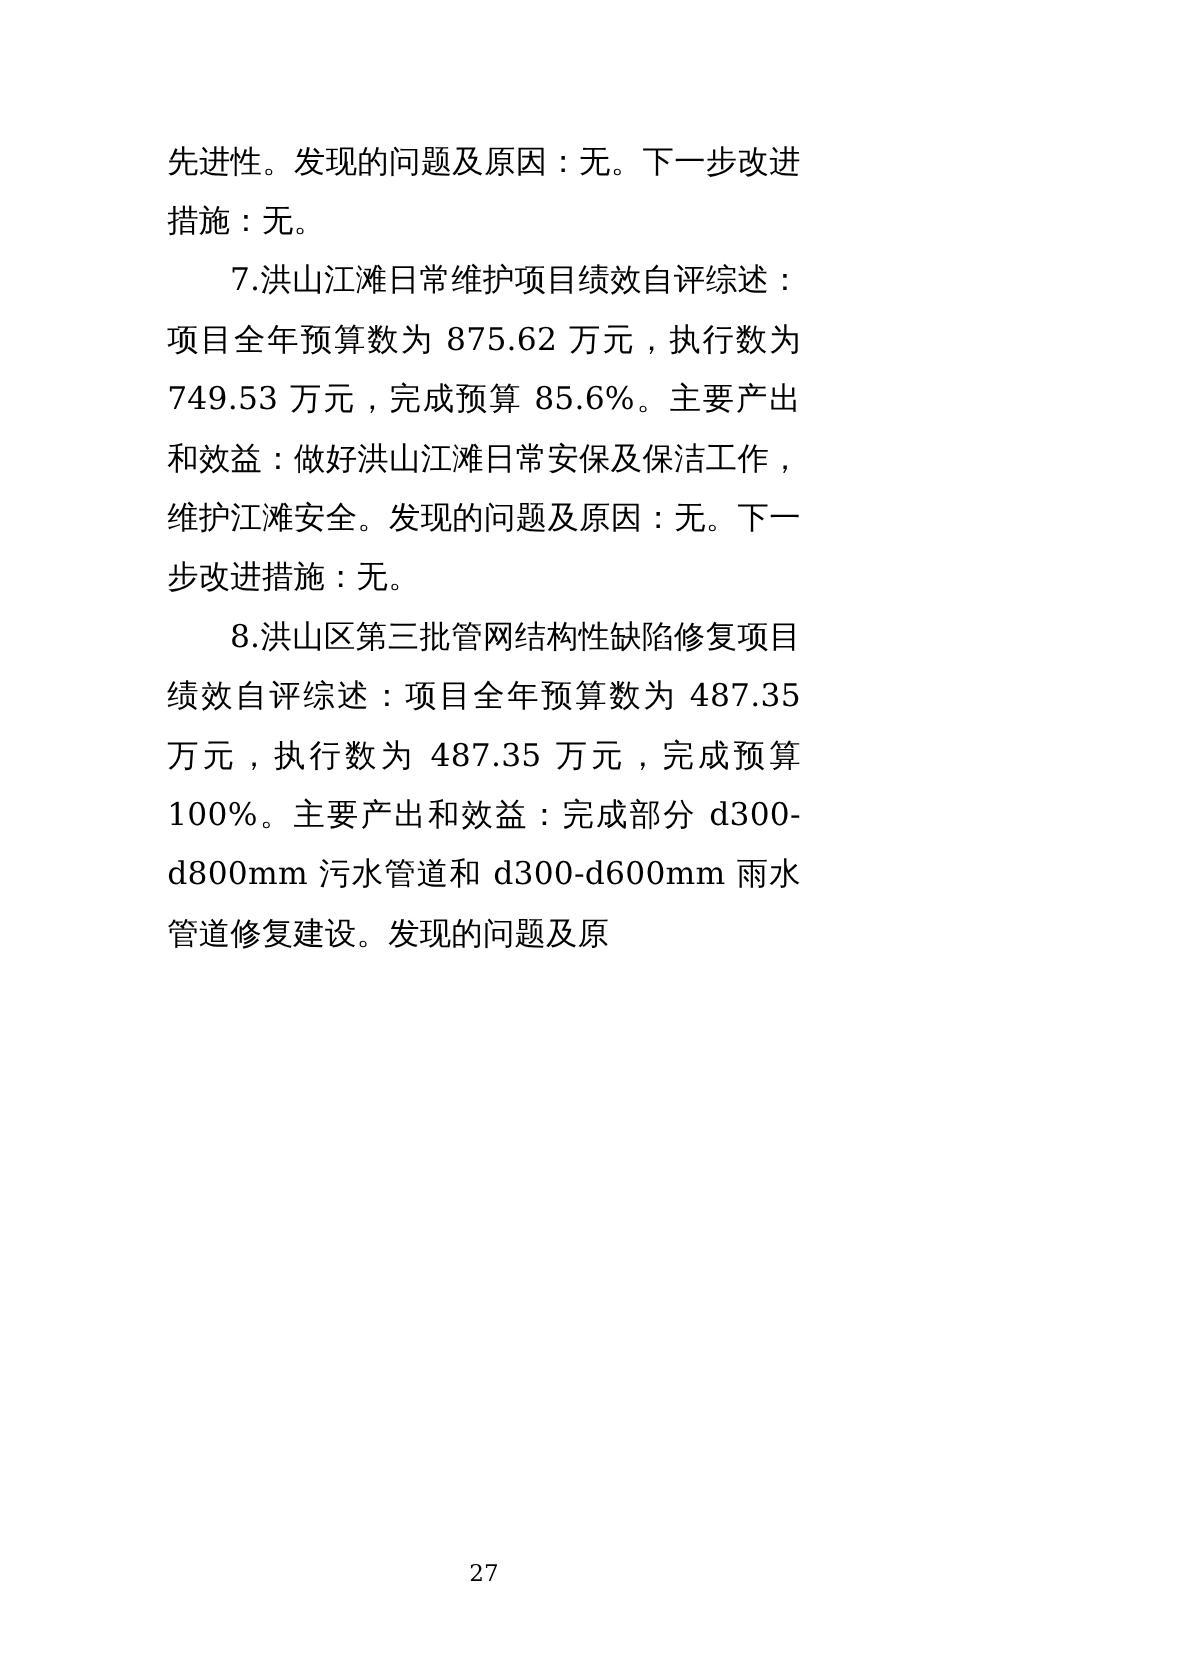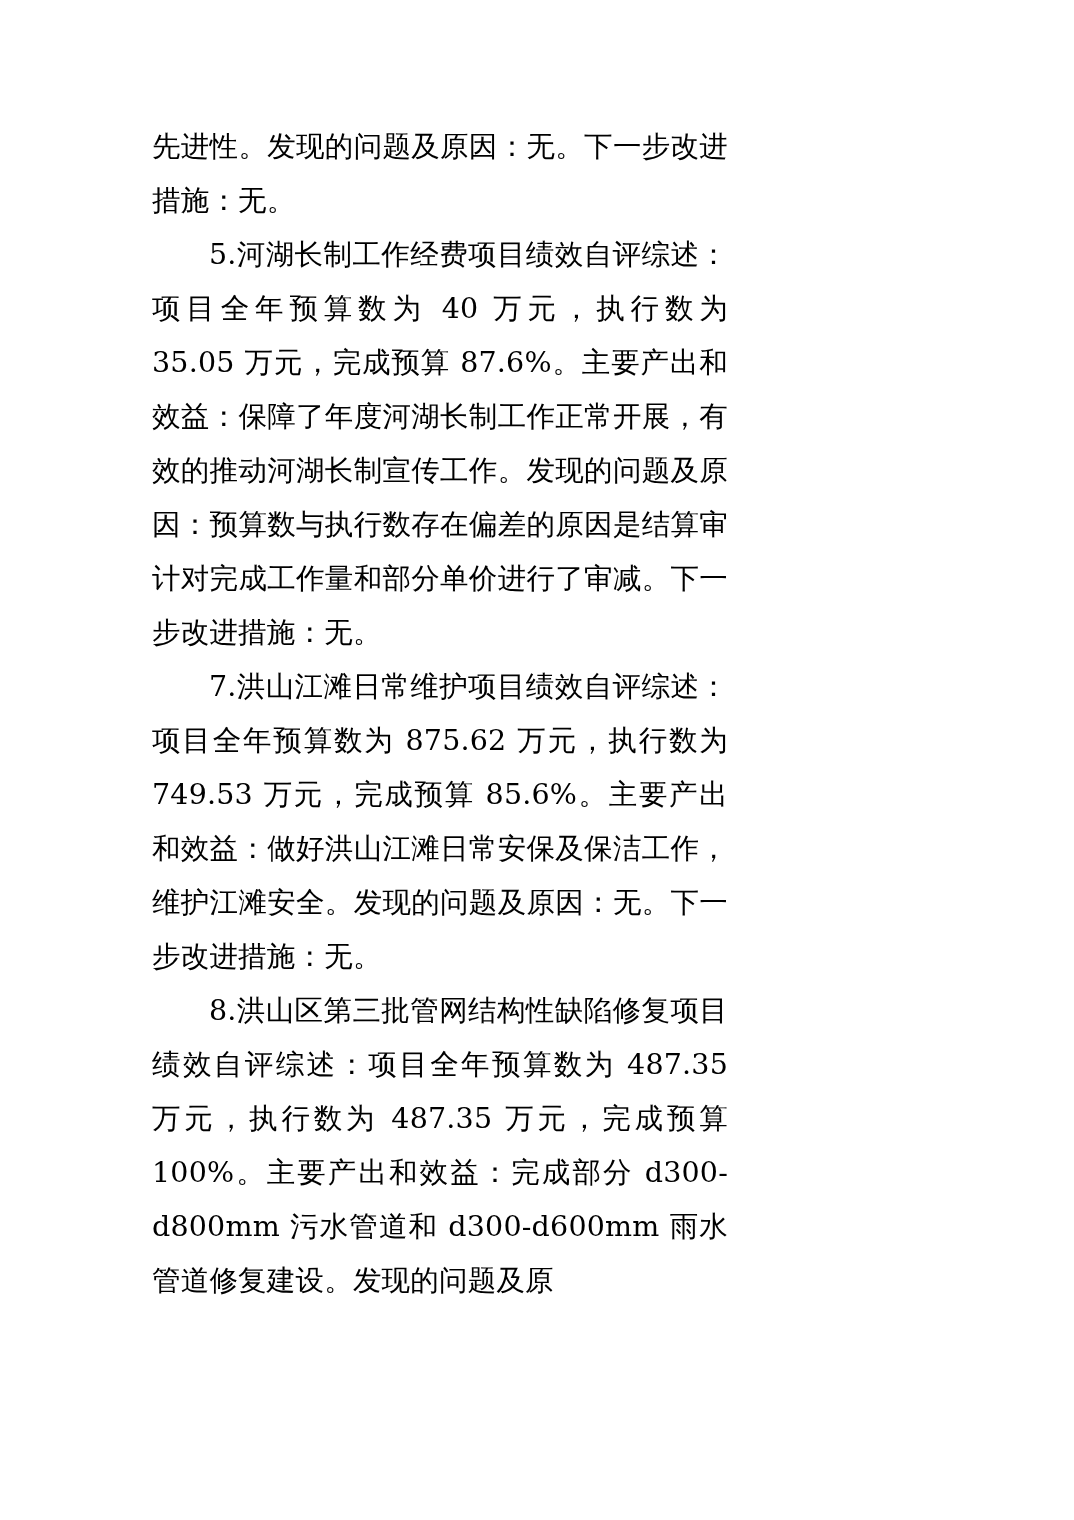--- a/index.html
+++ b/index.html
@@ -48,17 +48,17 @@
     font-family: "DejaVu Serif", "Liberation Serif", serif;
     color: #000000;
   }
 </style>
 </head>
 <body>
 
 <div class="page">
   <div class="body-text">
     <p class="para no-indent">先进性。发现的问题及原因：无。下一步改进措施：无。</p>
-    <p class="para">5.河湖长制工作经费项目绩效自评综述：项目全年预算数为 40 万元，执行数为 35.05 万元，完成预算 87.6%。主要产出和效益：保障了年度河湖长制工作正常开展，有效的推动河湖长制宣传工作。发现的问题及原因：预算数与执行数存在偏差的原因是结算审计对完成工作量和部分单价进行了审减。下一步改进措施：无。</p>
     <p class="para">7.洪山江滩日常维护项目绩效自评综述：项目全年预算数为 875.62 万元，执行数为 749.53 万元，完成预算 85.6%。主要产出和效益：做好洪山江滩日常安保及保洁工作，维护江滩安全。发现的问题及原因：无。下一步改进措施：无。</p>
     <p class="para">8.洪山区第三批管网结构性缺陷修复项目绩效自评综述：项目全年预算数为 487.35 万元，执行数为 487.35 万元，完成预算 100%。主要产出和效益：完成部分 d300-d800mm 污水管道和 d300-d600mm 雨水管道修复建设。发现的问题及原</p>
   </div>
+  <div class="page-number">27</div>
 </div>
 
 </body></html>

